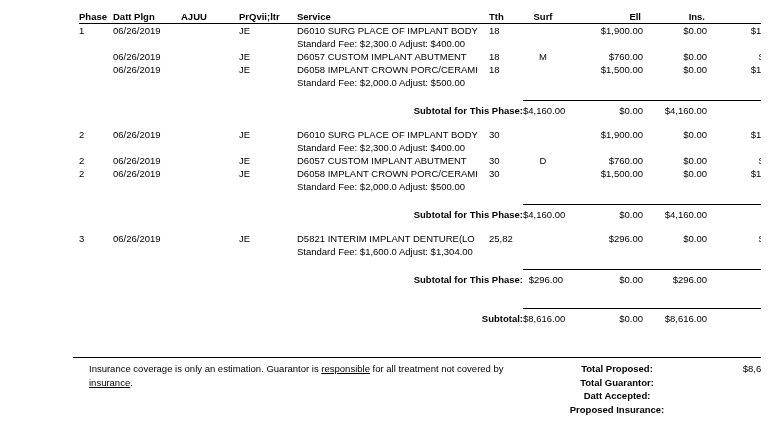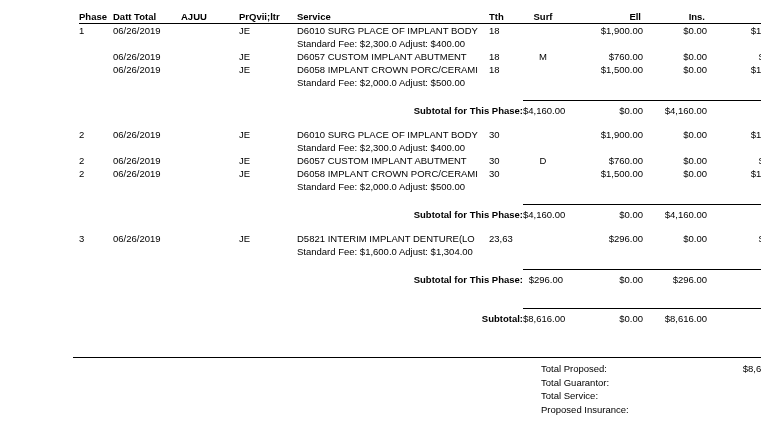--- a/index.html
+++ b/index.html
@@ -104,40 +104,40 @@
   .disclaimer .uline { text-decoration: underline; }
   .totals {
     position: absolute;
     left: 500px;
     top: 362px;
     width: 246px;
     font-size: 9.5px;
   }
   .totals table { border-collapse: collapse; width: 100%; table-layout: fixed; }
   .totals td { padding: 0; line-height: 13.5px; white-space: nowrap; }
-  .totals td.lbl { text-align: left; font-weight: normal; padding-right: 10px; }
+  .totals td.lbl { text-align: center; font-weight: bold; padding-right: 10px; }
   .totals td.val { text-align: right; width: 82px; padding-right: 2px; }
   .scrollbar-edge {
     position: absolute;
     right: 0; top: 0;
     width: 18px; height: 433px;
     background: #ffffff;
   }
 </style>
 </head>
 <body>
 
 <div class="page">
   <div class="sheet">
 
     <table class="grid">
       <thead>
         <tr>
           <th class="c-phase">Phase</th>
-          <th class="c-date">Datt Total</th>
+          <th class="c-date">Datt Plgn</th>
           <th class="c-ajuu">AJUU</th>
           <th class="c-prov">PrQvii;ltr</th>
           <th class="c-service">Service</th>
           <th class="c-tth">Tth</th>
           <th class="c-surf">Surf</th>
           <th class="c-fee">Ell</th>
           <th class="c-ins">Ins.</th>
           <th class="c-pat">Pat.</th>
         </tr>
       </thead>
@@ -261,21 +261,21 @@
           </tr>
           <tr class="spacer">
             <td colspan="10"></td>
           </tr>
           <tr>
             <td class="c-phase">3</td>
             <td class="c-date">06/26/2019</td>
             <td class="c-ajuu"></td>
             <td class="c-prov">JE</td>
             <td class="c-service">D5821  INTERIM IMPLANT DENTURE(LO</td>
-            <td class="c-tth">23,63</td>
+            <td class="c-tth">25,82</td>
             <td class="c-surf"></td>
             <td class="c-fee">$296.00</td>
             <td class="c-ins">$0.00</td>
             <td class="c-pat">$296.00</td>
           </tr>
           <tr class="note-row">
             <td colspan="4"></td>
             <td colspan="6">Standard Fee: $1,600.0 Adjust: $1,304.00</td>
           </tr>
           <tr class="spacer">
@@ -305,34 +305,38 @@
             <td colspan="6" class="subtotal-label">Subtotal:</td>
             <td class="c-fee">$8,616.00</td>
             <td class="c-ins">$0.00</td>
             <td class="c-pat">$8,616.00</td>
           </tr>
         </tbody>
     </table>
 
     <div class="hr-full"></div>
 
+    <div class="disclaimer">
+      <span>Insurance coverage is only an estimation. Guarantor is </span><span class="uline">responsible</span><span> for all treatment not covered by</span><br>
+      <span class="uline">insurance</span><span>.</span>
+    </div>
 
     <div class="totals">
       <table>
         <tbody id="totals-body">
             <tr>
               <td class="lbl">Total Proposed:</td>
               <td class="val">$8,616.00</td>
             </tr>
             <tr>
               <td class="lbl">Total Guarantor:</td>
               <td class="val">$0.00</td>
             </tr>
             <tr>
-              <td class="lbl">Total Service:</td>
+              <td class="lbl">Datt Accepted:</td>
               <td class="val">$0.00</td>
             </tr>
             <tr>
               <td class="lbl">Proposed Insurance:</td>
               <td class="val">$0.00</td>
             </tr>
           </tbody>
       </table>
     </div>
 

